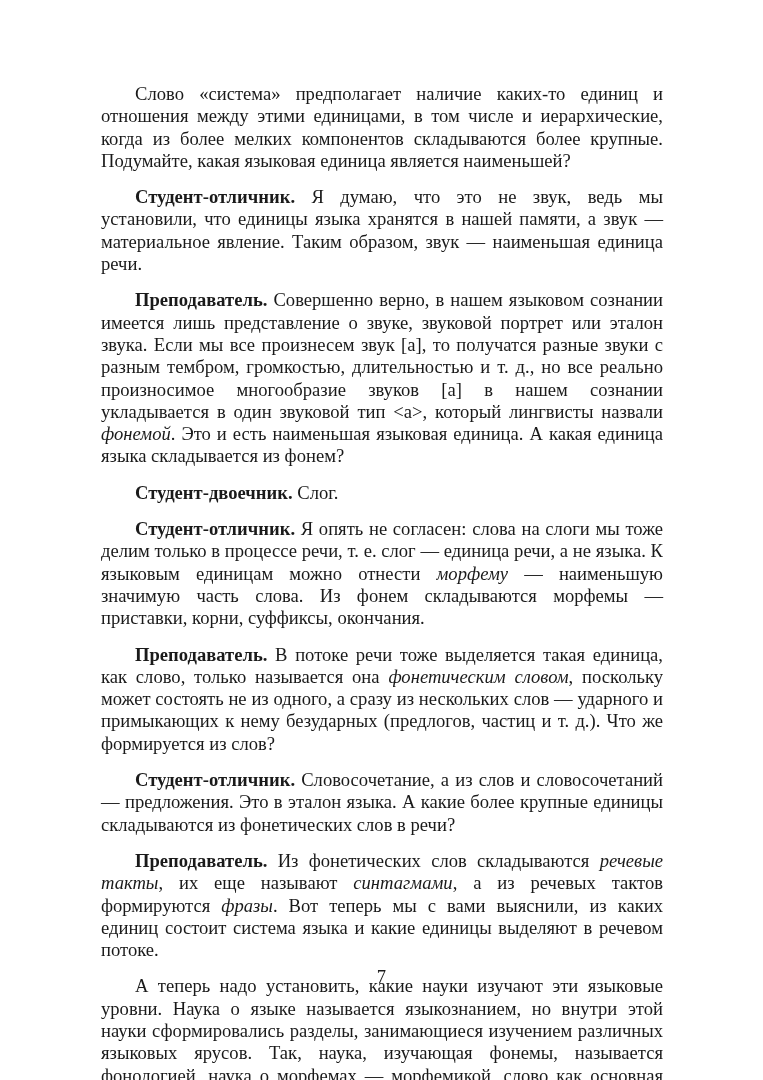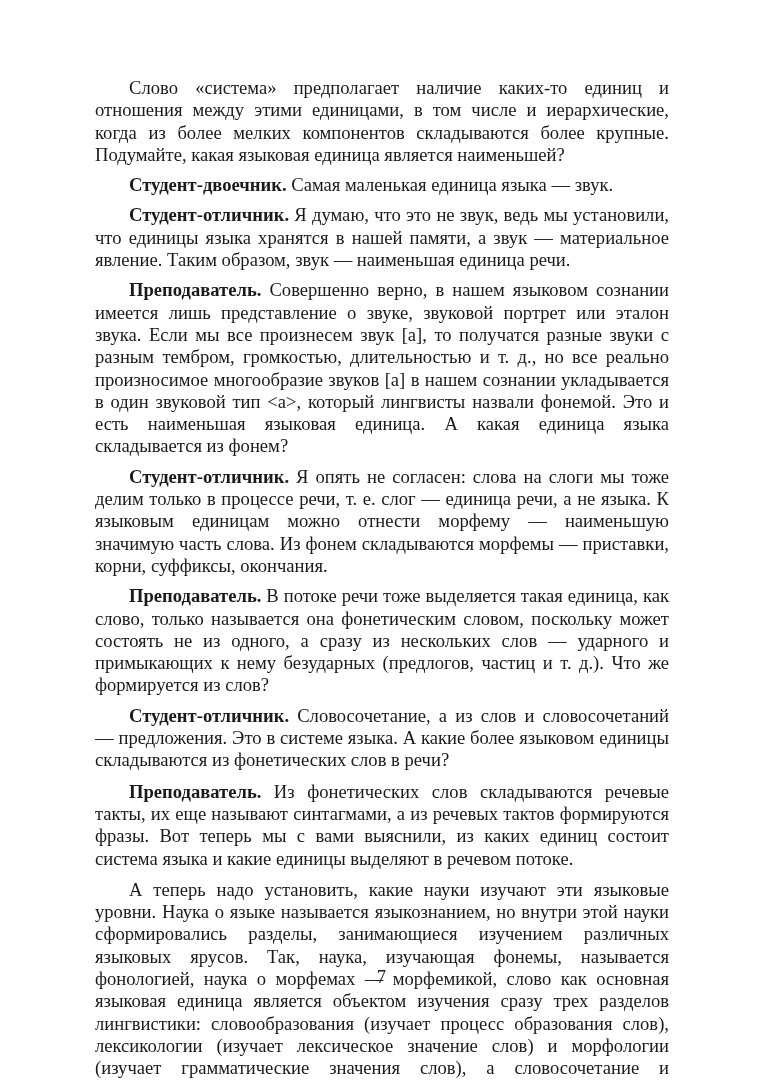--- a/index.html
+++ b/index.html
@@ -5,36 +5,36 @@
     html, body { margin: 0; padding: 0; background: #ffffff; }
     body {
       width: 763px; height: 1080px; position: relative; overflow: hidden;
       font-family: "Liberation Serif", "DejaVu Serif", serif;
       color: #1a1a1a;
     }
     .page-text {
       position: absolute; left: 87px; top: 69px; width: 590px;
       font-size: 18.6px; line-height: 22.3px; text-align: justify;
     }
-    .para { margin: 8px; text-indent: 34px; hyphens: manual; }
+    .para { margin: 14px; text-indent: 34px; hyphens: manual; }
     .para.gap { margin-top: 9px; }
     .speaker { font-weight: bold; }
-    .term { }
+    .term { font-style: italic; }
     .page-number {
       position: absolute; left: 0; width: 763px; top: 966px;
       text-align: center; font-size: 18.6px;
     }
   </style>
 </head>
 <body>
 
 <div class="page-text" id="page-body">
     <p class="para"><span class="plain">Слово «система» предполагает наличие каких-то единиц и отношения между этими единицами, в том числе и иерархические, когда из более мелких компонентов складываются более крупные. Подумайте, какая языковая единица является наименьшей?</span></p>
-    <p class="para"><span class="speaker">Студент-двоечник.</span><span class="plain"> Самая маленькая единица языка — звук.</span></p>
     <p class="para"><span class="speaker">Студент-отличник.</span><span class="plain"> Я думаю, что это не звук, ведь мы установили, что единицы языка хранятся в нашей памяти, а звук — материальное явление. Таким образом, звук — наименьшая единица речи.</span></p>
     <p class="para"><span class="speaker">Преподаватель.</span><span class="plain"> Совершенно верно, в нашем языковом сознании имеется лишь представление о звуке, звуковой портрет или эталон звука. Если мы все произнесем звук [а], то получатся разные звуки с разным тембром, громкостью, длительностью и т. д., но все реально произносимое многообразие звуков [а] в нашем сознании укладывается в один звуковой тип &lt;а&gt;, который лингвисты назвали </span><span class="term">фонемой</span><span class="plain">. Это и есть наименьшая языковая единица. А какая единица языка складывается из фонем?</span></p>
+    <p class="para"><span class="speaker">Студент-двоечник.</span><span class="plain"> Слог.</span></p>
     <p class="para"><span class="speaker">Студент-отличник.</span><span class="plain"> Я опять не согласен: слова на слоги мы тоже делим только в процессе речи, т. е. слог — единица речи, а не языка. К языковым единицам можно отнести </span><span class="term">морфему</span><span class="plain"> — наименьшую значимую часть слова. Из фонем складываются морфемы — приставки, корни, суффиксы, окончания.</span></p>
     <p class="para"><span class="speaker">Преподаватель.</span><span class="plain"> В потоке речи тоже выделяется такая единица, как слово, только называется она </span><span class="term">фонетическим словом</span><span class="plain">, поскольку может состоять не из одного, а сразу из нескольких слов — ударного и примыкающих к нему безударных (предлогов, частиц и т. д.). Что же формируется из слов?</span></p>
-    <p class="para"><span class="speaker">Студент-отличник.</span><span class="plain"> Словосочетание, а из слов и словосочетаний — предложения. Это в системе языка. А какие более языковом единицы складываются из фонетических слов в речи?</span></p>
+    <p class="para"><span class="speaker">Студент-отличник.</span><span class="plain"> Словосочетание, а из слов и словосочетаний — предложения. Это в эталон языка. А какие более крупные единицы складываются из фонетических слов в речи?</span></p>
     <p class="para gap"><span class="speaker">Преподаватель.</span><span class="plain"> Из фонетических слов складываются </span><span class="term">речевые такты</span><span class="plain">, их еще называют </span><span class="term">синтагмами</span><span class="plain">, а из речевых тактов формируются </span><span class="term">фразы</span><span class="plain">. Вот теперь мы с вами выяснили, из каких единиц состоит система языка и какие единицы выделяют в речевом потоке.</span></p>
     <p class="para gap"><span class="plain">А теперь надо установить, какие науки изучают эти языковые уровни. Наука о языке называется языкознанием, но внутри этой науки сформировались разделы, занимающиеся изучением различных языковых ярусов. Так, наука, изучающая фонемы, называется фонологией, наука о морфемах — морфемикой, слово как основная языковая единица является объектом изучения сразу трех разделов лингвистики: словообразования (изучает процесс образования слов), лексикологии (изучает лексическое значение слов) и морфологии (изучает грамматические значения слов), а словосочетание и предложение рассматриваются в таком разделе грамматики, как синтаксис.</span></p>
   </div>
 <div class="page-number">7</div>
 
 </body></html>

